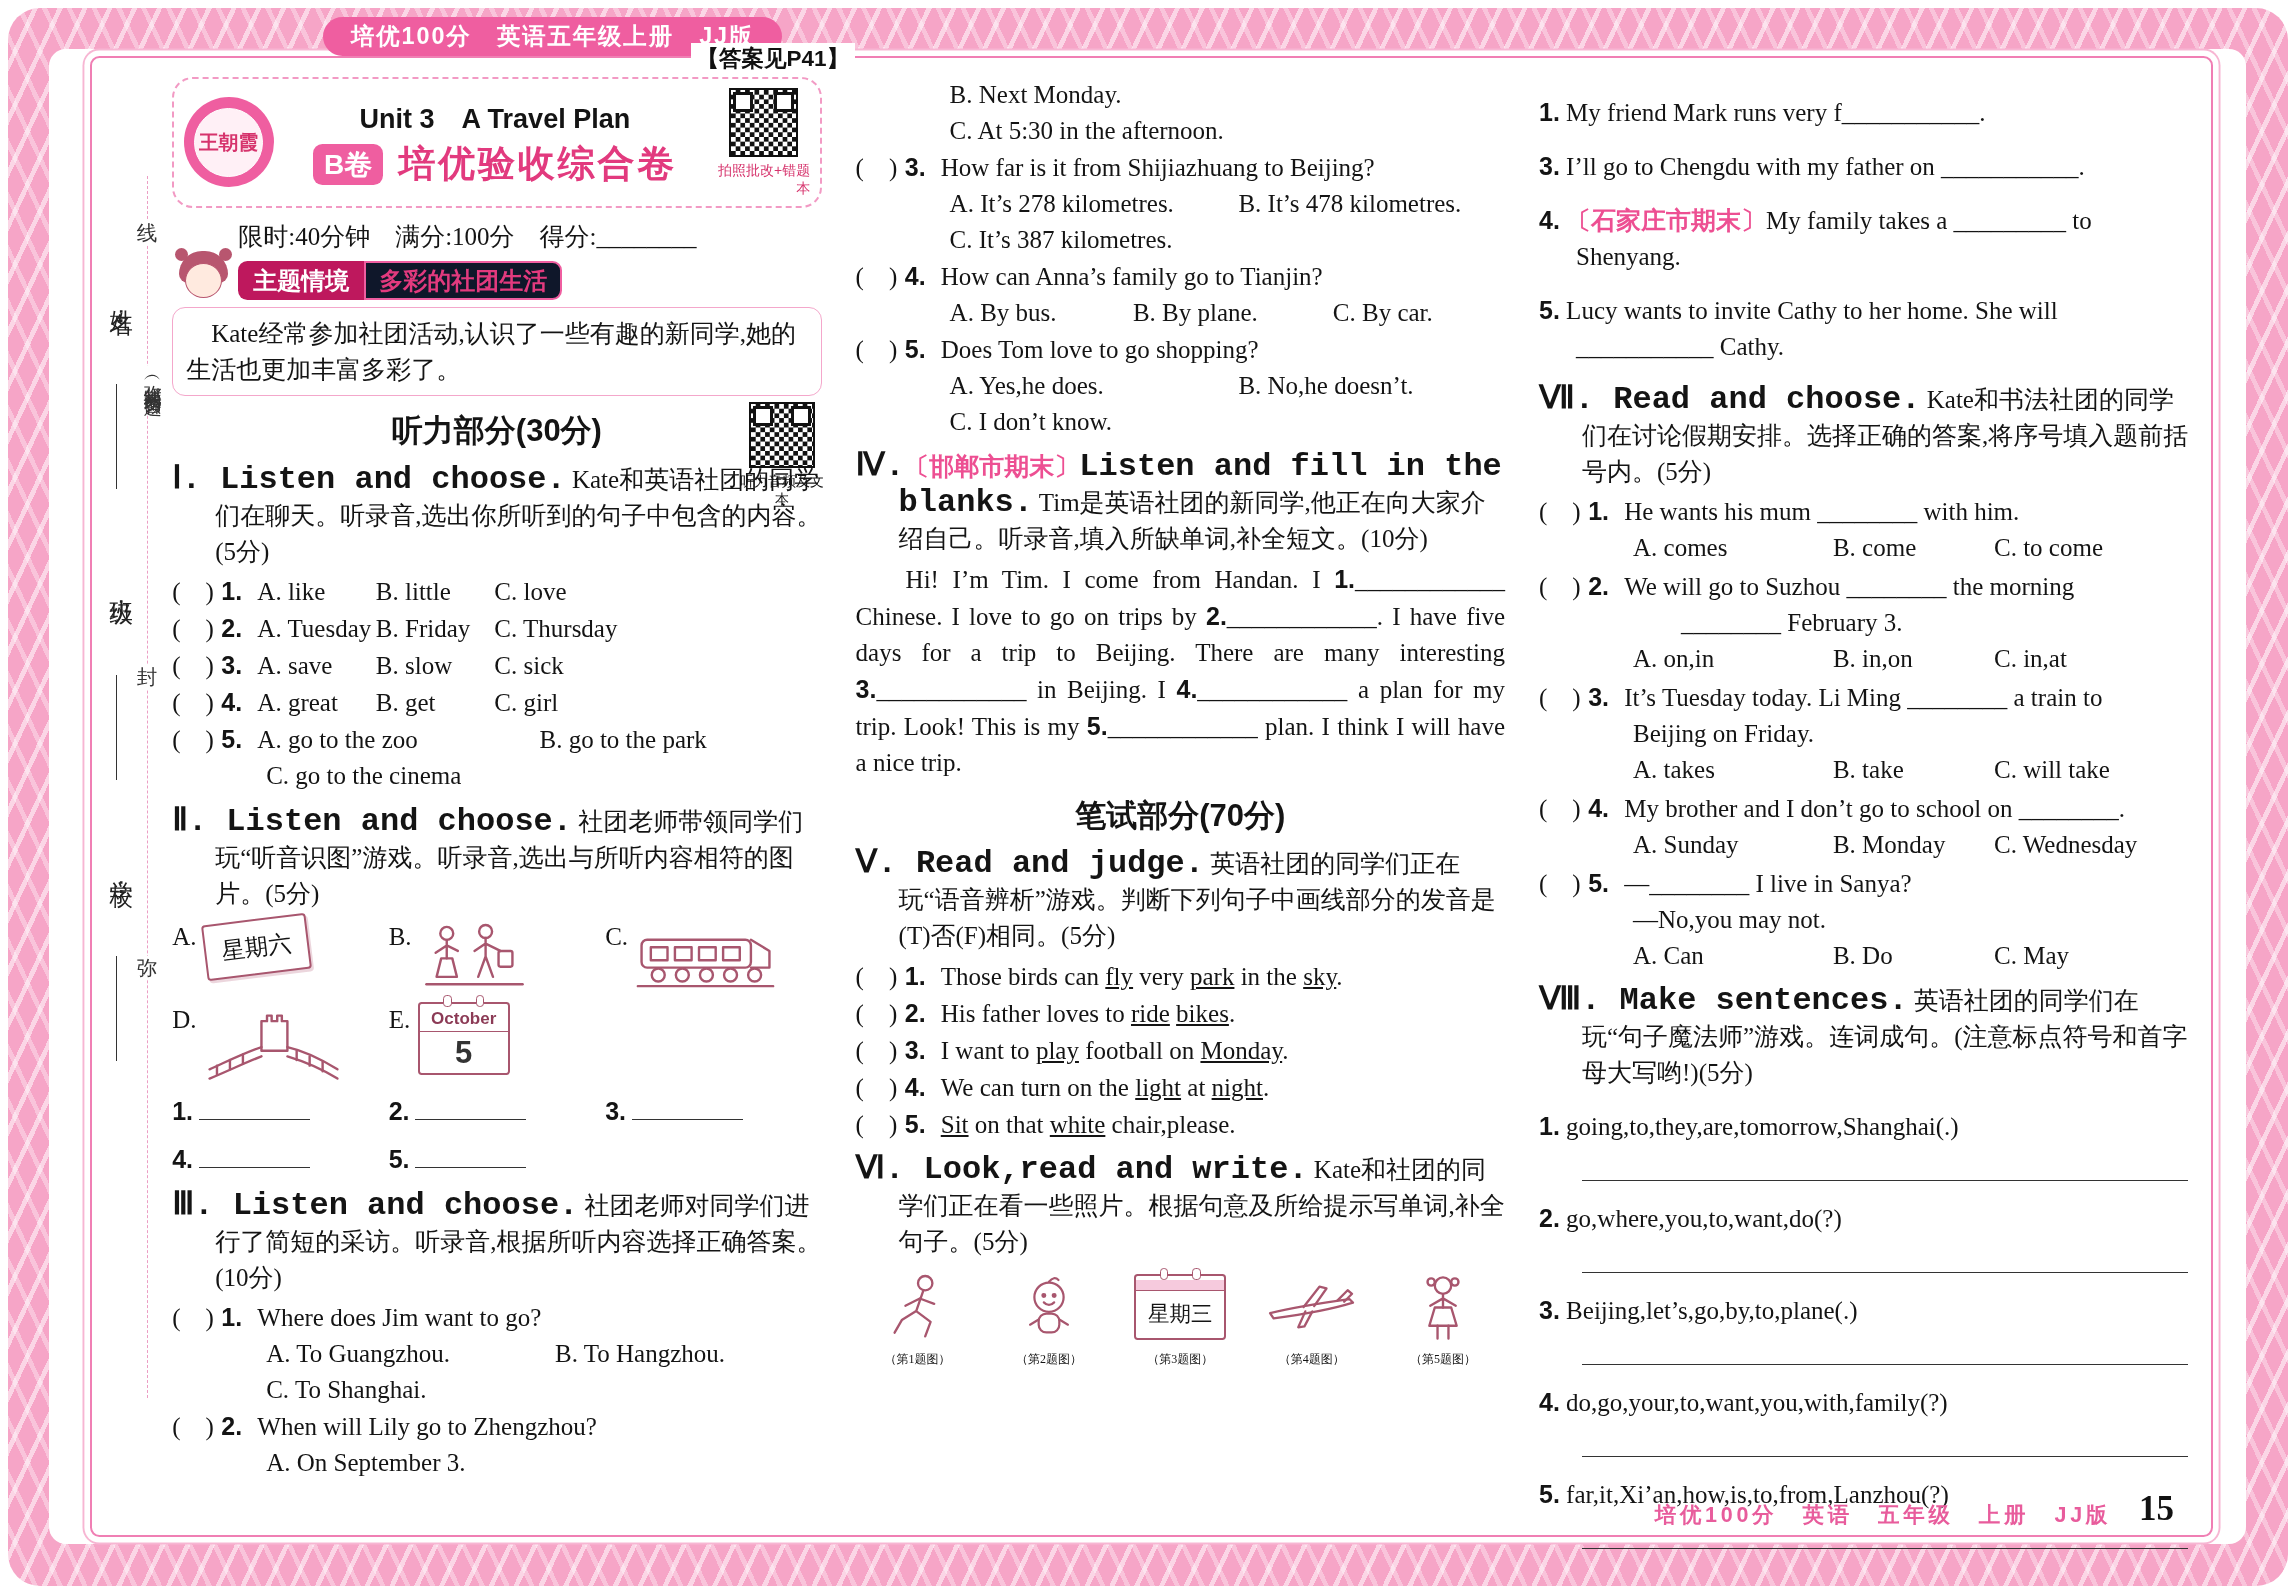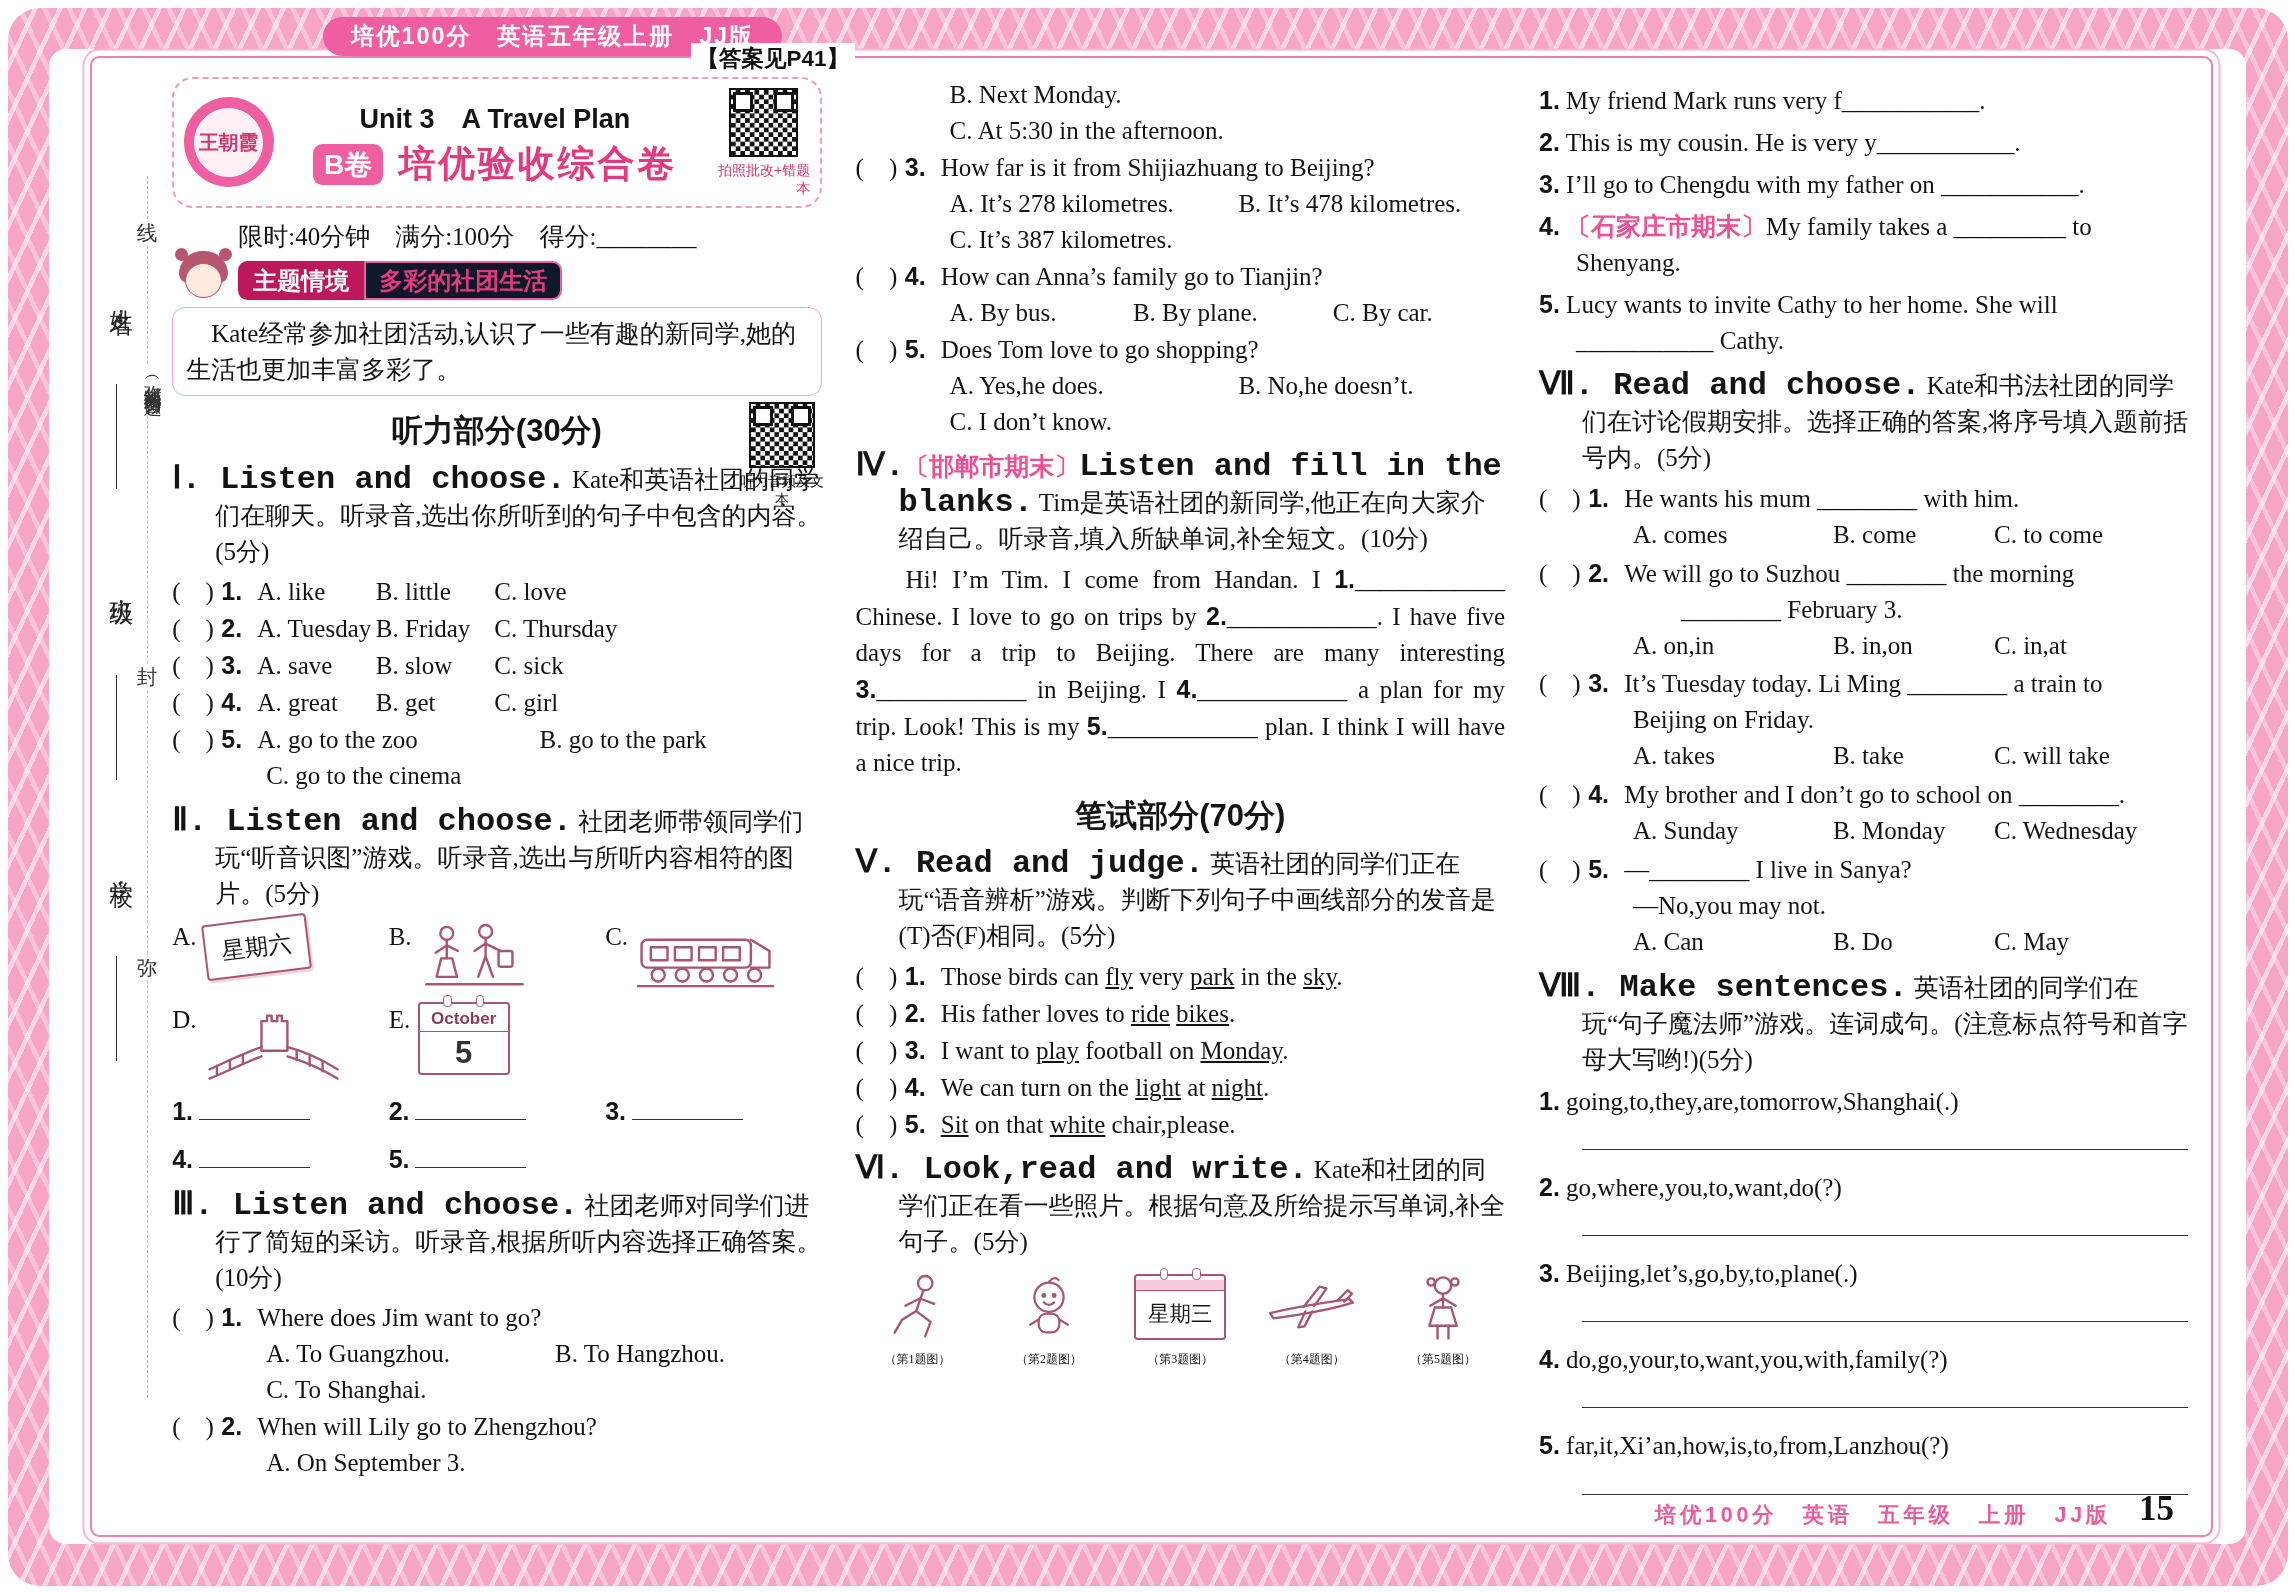--- a/index.html
+++ b/index.html
@@ -108,21 +108,21 @@
 .passage{text-align:justify;text-indent:2em;margin:1.9px 0 5.6px}
 .passage b{font-family:"Liberation Sans","DejaVu Sans",sans-serif}
 
 
 .photos{display:flex;justify-content:space-between;margin:7.5px 0 0}
 .photo{width:124px;text-align:center}
 .pic{height:79px;display:flex;align-items:center;justify-content:center}
 .pcap{font-size:12px;line-height:24px}
 
 
-.witem{padding-left:37px;text-indent:-37px;margin:5px 0}
+.witem{padding-left:37px;text-indent:-37px;margin:17px 0}
 .witem b,.mk b{font-family:"Liberation Sans","DejaVu Sans",sans-serif}
 .qblock{margin:1.9px 0}
 .q2nd{padding-left:94px}
 .q2nd.deep{padding-left:142px}
 .opts7{padding-left:94px;display:grid;grid-template-columns:36% 29% 35%}
 .ansline{margin:11.2px 0 19px 43px;border-bottom:1.5px solid #333;height:19px}
 
 
 .footer{position:absolute;right:37px;bottom:5.6px;display:flex;align-items:flex-end;gap:28px;z-index:5}
 .ftext{font:bold 21.5px "Liberation Sans","DejaVu Sans",sans-serif;color:#e85c9c;letter-spacing:3.7px}
@@ -462,21 +462,20 @@
                   <path d="M39 60 V74 M51 60 V74"></path>
                 </svg>
             </span>
               <div class="pcap">（第5题图）</div>
             </div>
         </div>
       </div>
 
       <div class="col">
         <div class="witem"><b>1.</b> <span>My friend Mark runs very f___________.</span></div>
-        <div class="witem"><b>2.</b> <span>This is my cousin. He is very y___________.</span></div>
         <div class="witem"><b>3.</b> <span>I’ll go to Chengdu with my father on ___________.</span></div>
         <div class="witem"><b>4.</b> <span class="tag">〔石家庄市期末〕</span><span>My family takes a _________ to Shenyang.</span></div>
         <div class="witem"><b>5.</b> <span>Lucy wants to invite Cathy to her home. She will<br>___________ Cathy.</span></div>
 
         <p class="sec-head"><b>Ⅶ. Read and choose.</b><span> Kate和书法社团的同学们在讨论假期安排。选择正确的答案,将序号填入题前括号内。(5分)</span></p>
 
         <div class="qblock">
           <div class="qline">
               <span class="paren">(　)</span>
               <b class="num">1.</b>

